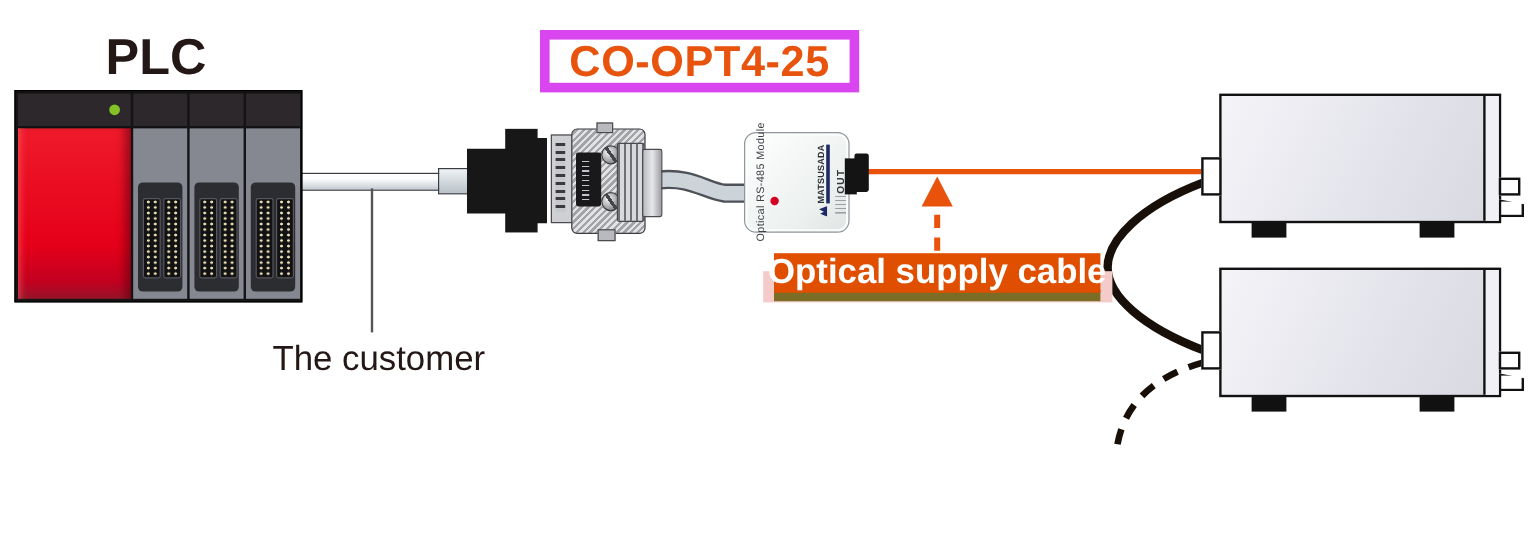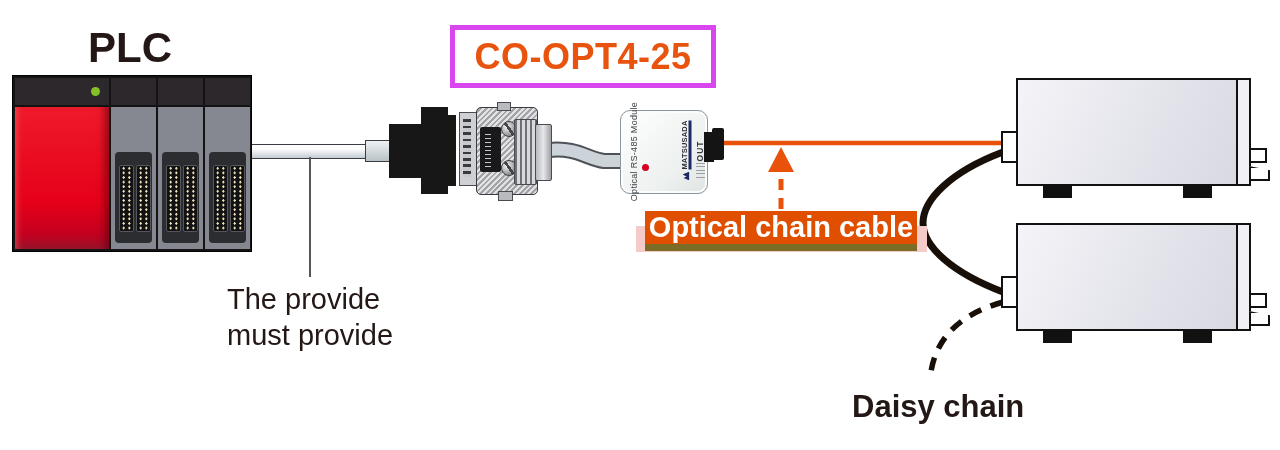--- a/index.html
+++ b/index.html
@@ -33,21 +33,21 @@
   .ferrule{left:365px;top:140px;width:25px;height:20px;border:1.5px solid #3c3c44;
       background:linear-gradient(180deg,#eef2f4,#b9c2c8);}
   .leader{left:309px;top:157px;width:1.5px;height:120px;background:#55565a;}
   .note{left:227px;top:281px;font-size:29px;line-height:36px;color:#231815;white-space:nowrap;}
 
   
   .adapter{left:389px;top:107px;width:67px;height:87px;background:#171717;
       clip-path:polygon(0px 17px,32px 17px,32px 0px,59px 0px,59px 8px,67px 8px,67px 79px,59px 79px,59px 87px,32px 87px,32px 71px,0px 71px);}
 
   
-  .coopt{left:450px;top:25px;width:266px;height:63px;background:#fff;border:5px solid #d946ef;
+  .coopt{left:450px;top:25px;width:266px;height:52px;background:#fff;border:8px solid #d946ef;
       box-sizing:border-box;display:flex;align-items:center;justify-content:center;text-align:right;}
   .coopt span{font-weight:bold;font-size:36px;color:#e8530e;letter-spacing:0.5px;white-space:nowrap;}
 
   
   .ds-flange{left:459px;top:112px;width:18px;height:72px;background:#cfd0d3;border:1px solid #4a4a50;}
   .ds-pins{position:absolute;left:3px;top:6px;width:8px;height:58px;
       background:repeating-linear-gradient(180deg,#3a3a40 0 2.5px,#c7c8cb 2.5px 6.5px);}
   .ds-body{left:476px;top:107px;width:60px;height:86px;background-color:#bfc0c3;border:1.5px solid #3a3a40;border-radius:5px;
       background-image:repeating-linear-gradient(135deg,rgba(255,255,255,.55) 0 2px,rgba(118,119,124,.4) 2px 4px);}
   .ds-toptab{left:497px;top:102px;width:12px;height:7px;background:#b9babd;border:1px solid #4a4a50;}
@@ -155,22 +155,21 @@
           <div class="panel">
         <div class="pins p1"></div>
             <div class="pins p2"></div>
       </div>
         </div>
     </div>
   </div>
 
   <div class="abs leader"></div>
   <div class="abs note">
-    <div>The provide</div>
-    <div>must provide</div>
+    <div>The customer</div>
   </div>
 
   <div class="abs adapter"></div>
 
   <div class="abs coopt">
     <span>CO-OPT4-25</span>
   </div>
 
   <div class="abs ds-flange">
       <div class="ds-pins"></div>
@@ -197,21 +196,21 @@
   </div>
   <div class="abs vtext omod-out">OUT</div>
   <div class="abs omod-led"></div>
   <div class="abs omod-micro"></div>
   <div class="abs port"></div>
   <div class="abs plug"></div>
 
   <div class="abs pinkband"></div>
   <div class="abs olive"></div>
   <div class="abs fiberbox">
-    <span>Optical chain cable</span>
+    <span>Optical supply cable</span>
   </div>
 
 
   <div class="abs ps-body" style="top:78px;">
     <div class="ps-front"></div>
   </div>
   <div class="abs foot" style="left:1043px;top:185px;"></div>
   <div class="abs foot" style="left:1183px;top:185px;"></div>
   <div class="abs tab-rect" style="top:148px;"></div>
   <div class="abs tab-trap" style="top:166px;"></div>
@@ -219,15 +218,14 @@
 
   <div class="abs ps-body" style="top:223px;">
     <div class="ps-front"></div>
   </div>
   <div class="abs foot" style="left:1043px;top:330px;"></div>
   <div class="abs foot" style="left:1183px;top:330px;"></div>
   <div class="abs tab-rect" style="top:293px;"></div>
   <div class="abs tab-trap" style="top:311px;"></div>
   <div class="abs ps-conn" style="top:276px;"></div>
 
-  <div class="abs title daisy-title">Daisy chain</div>
 
 </div>
 
 </body></html>

